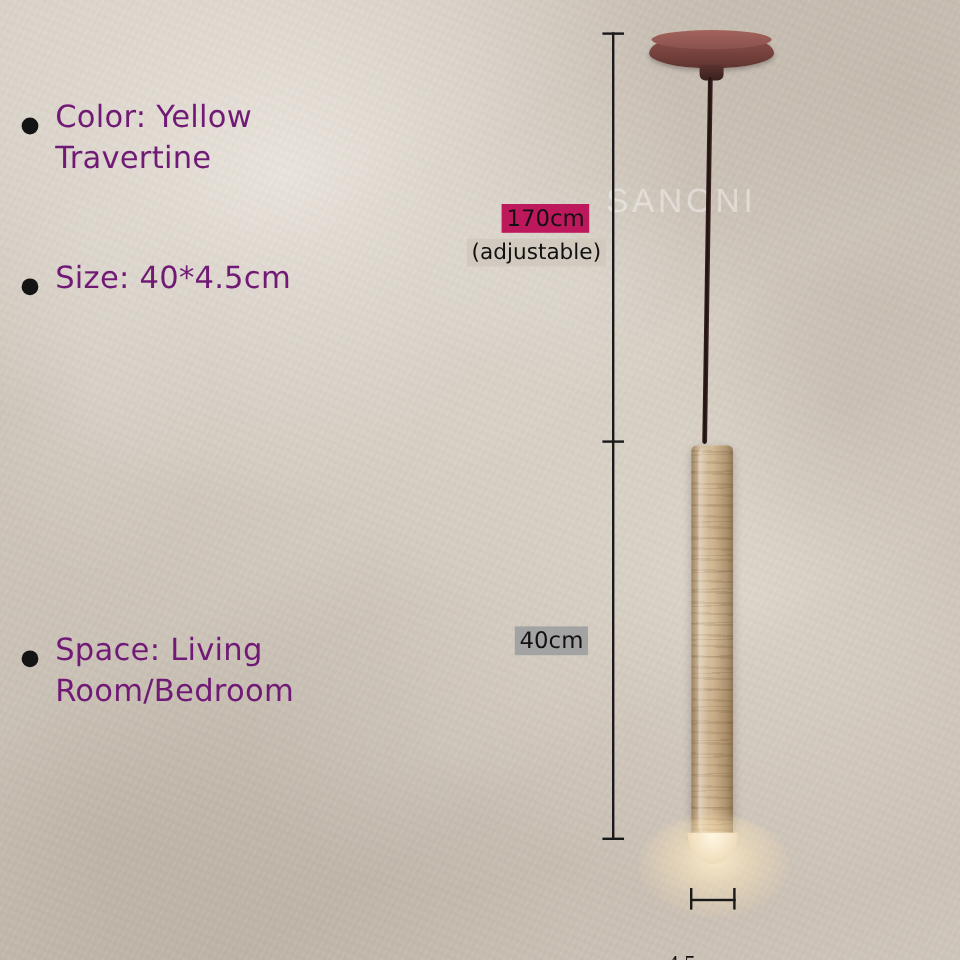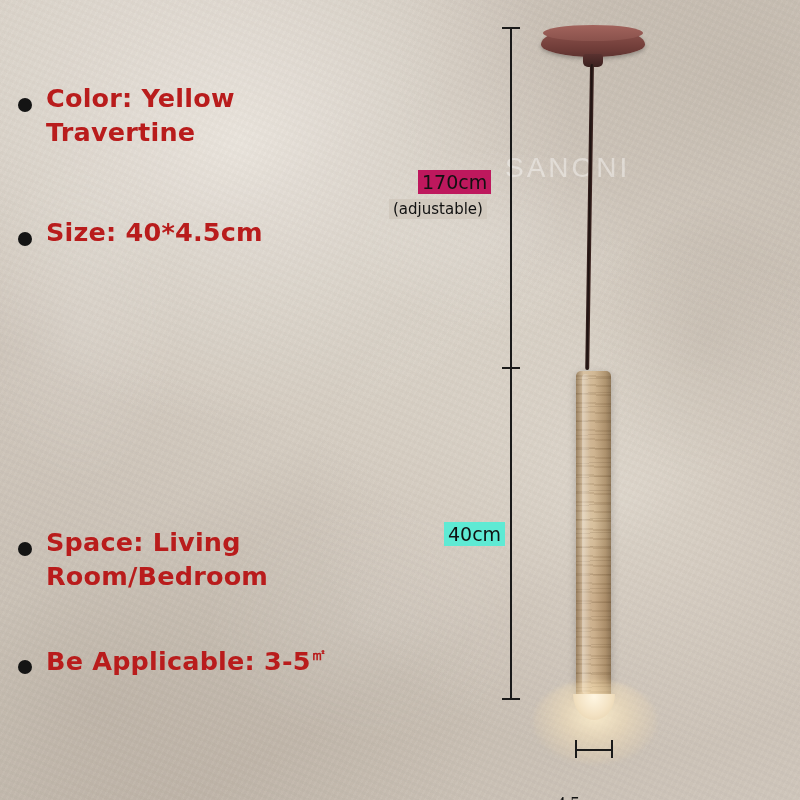--- a/index.html
+++ b/index.html
@@ -80,22 +80,22 @@
     height: 14px;
     border-radius: 50%;
     background: #141414;
     flex: 0 0 auto;
     margin-top: 16px;
     margin-right: 14px;
   }
   .feature-text {
     font-family: "DejaVu Sans", sans-serif;
     font-size: 25.5px;
-    font-weight: bold;
-    color: #b91c1c;
+    font-weight: normal;
+    color: #701a75;
     line-height: 1.33;
     letter-spacing: 0.2px;
   }
   .sup {
     font-size: 16px;
     vertical-align: super;
   }
   
   .lamp { position: absolute; left: 0; top: 0; width: 800px; height: 800px; }
   .canopy {
@@ -184,21 +184,21 @@
     position: absolute;
     background: #1a1a1a;
   }
   .dim-label {
     position: absolute;
     font-family: "DejaVu Sans", sans-serif;
     font-size: 19px;
     color: #111111;
     white-space: nowrap;
   }
-  .dim-label.small { font-size: 15px; }
+  .dim-label.small { font-size: 18px; }
 </style>
 </head>
 <body>
 
 <div id="page">
 
   <div class="wall"></div>
   <div class="wall-noise"></div>
   <div class="wall-smudge"></div>
 
@@ -215,24 +215,20 @@
       <span class="bullet"></span>
       <span class="feature-text">Size: 40*4.5cm</span>
     </div>
 
 
     <div class="feature" style="top: 458px; justify-content: space-between;">
       <span class="bullet"></span>
       <span class="feature-text">Space: Living Room/Bedroom</span>
     </div>
 
-    <div class="feature" style="top: 576px;">
-      <span class="bullet"></span>
-      <span class="feature-text"><span>Be Applicable: 3-5</span><span class="sup">㎡</span></span>
-    </div>
 
   </div>
 
   <div class="lamp">
     <div class="canopy"></div>
     <div class="canopy-top"></div>
     <div class="canopy-neck"></div>
     <div class="cord"></div>
     <div class="stone"></div>
     <div class="stone-highlight"></div>
@@ -243,20 +239,20 @@
   <div class="dim-line" style="left:510px; top:27px; width:2px; height:342px;"></div>
   <div class="dim-line" style="left:502px; top:27px; width:18px; height:2px;"></div>
   <div class="dim-line" style="left:502px; top:367px; width:18px; height:2px;"></div>
 
   <div class="dim-line" style="left:510px; top:369px; width:2px; height:331px;"></div>
   <div class="dim-line" style="left:502px; top:698px; width:18px; height:2px;"></div>
 
   <div class="dim-label" style="left:418px; top:170px; background:#be185d; padding:1px 4px;">170cm</div>
   <div class="dim-label small" style="left:389px; top:199px; background:#d2cabf; padding:1px 4px;">(adjustable)</div>
 
-  <div class="dim-label" style="left:444px; top:522px; background:#5eead4; padding:1px 4px;">40cm</div>
+  <div class="dim-label" style="left:429px; top:522px; background:#a3a3a3; padding:1px 4px;">40cm</div>
 
   <div class="dim-line" style="left:575px; top:749px; width:38px; height:2px;"></div>
   <div class="dim-line" style="left:575px; top:740px; width:2px; height:18px;"></div>
   <div class="dim-line" style="left:611px; top:740px; width:2px; height:18px;"></div>
   <div class="dim-label" style="left:556px; top:793px;font-family:Liberation Serif, serif;">4.5cm</div>
 
 </div>
 
 </body></html>

